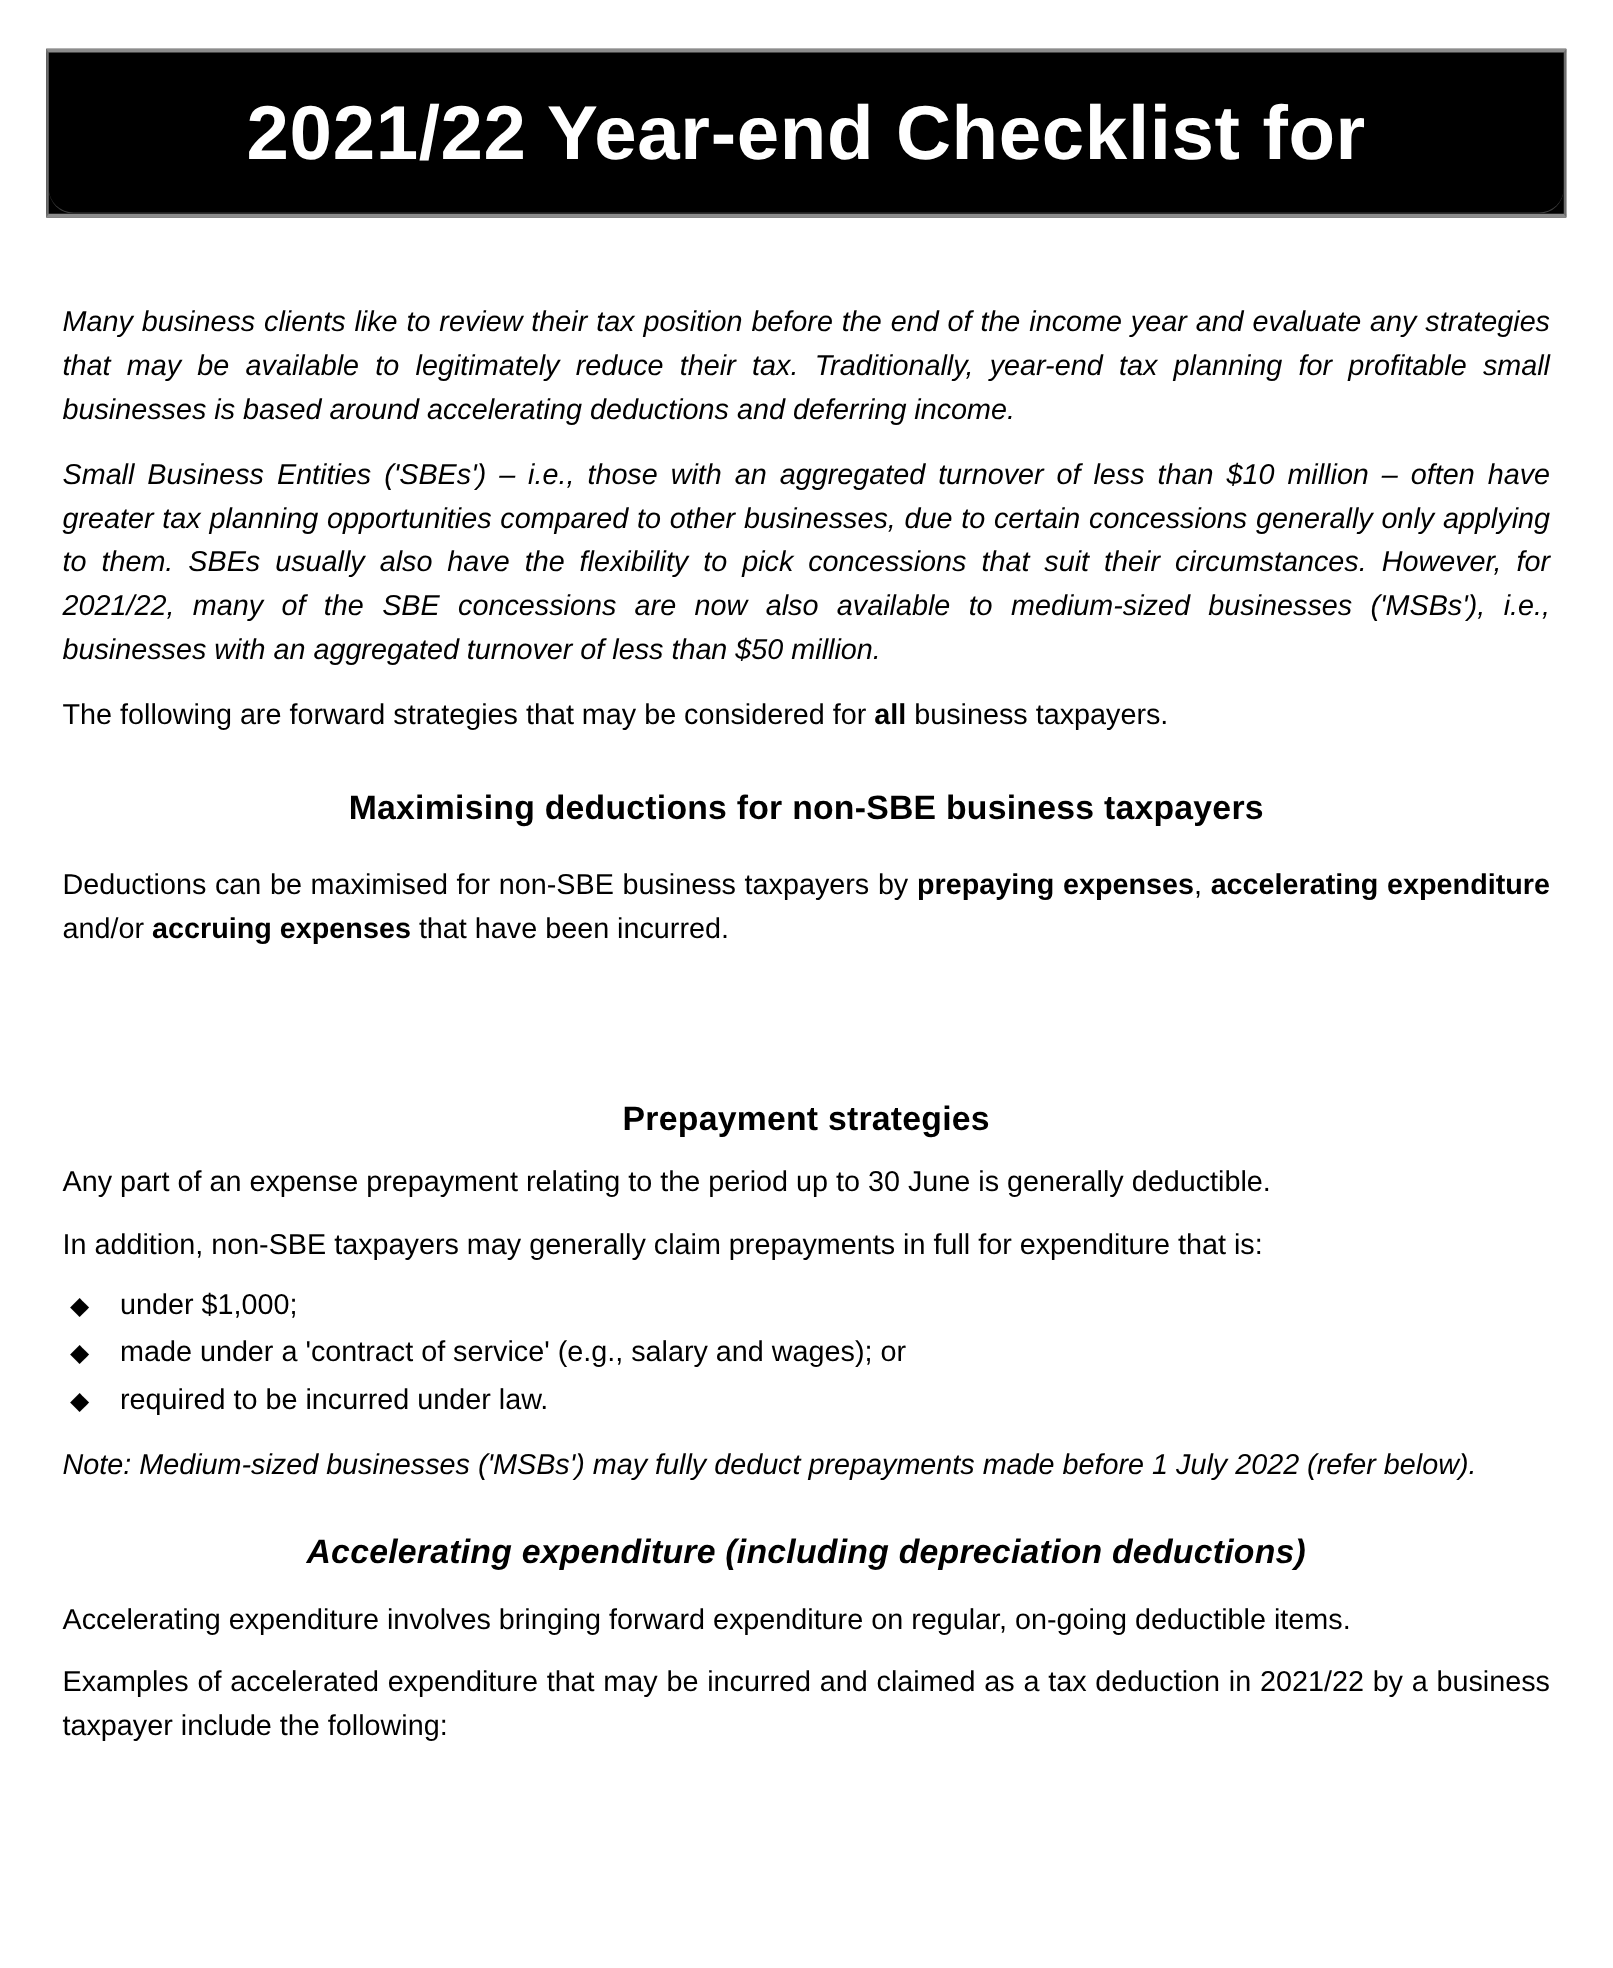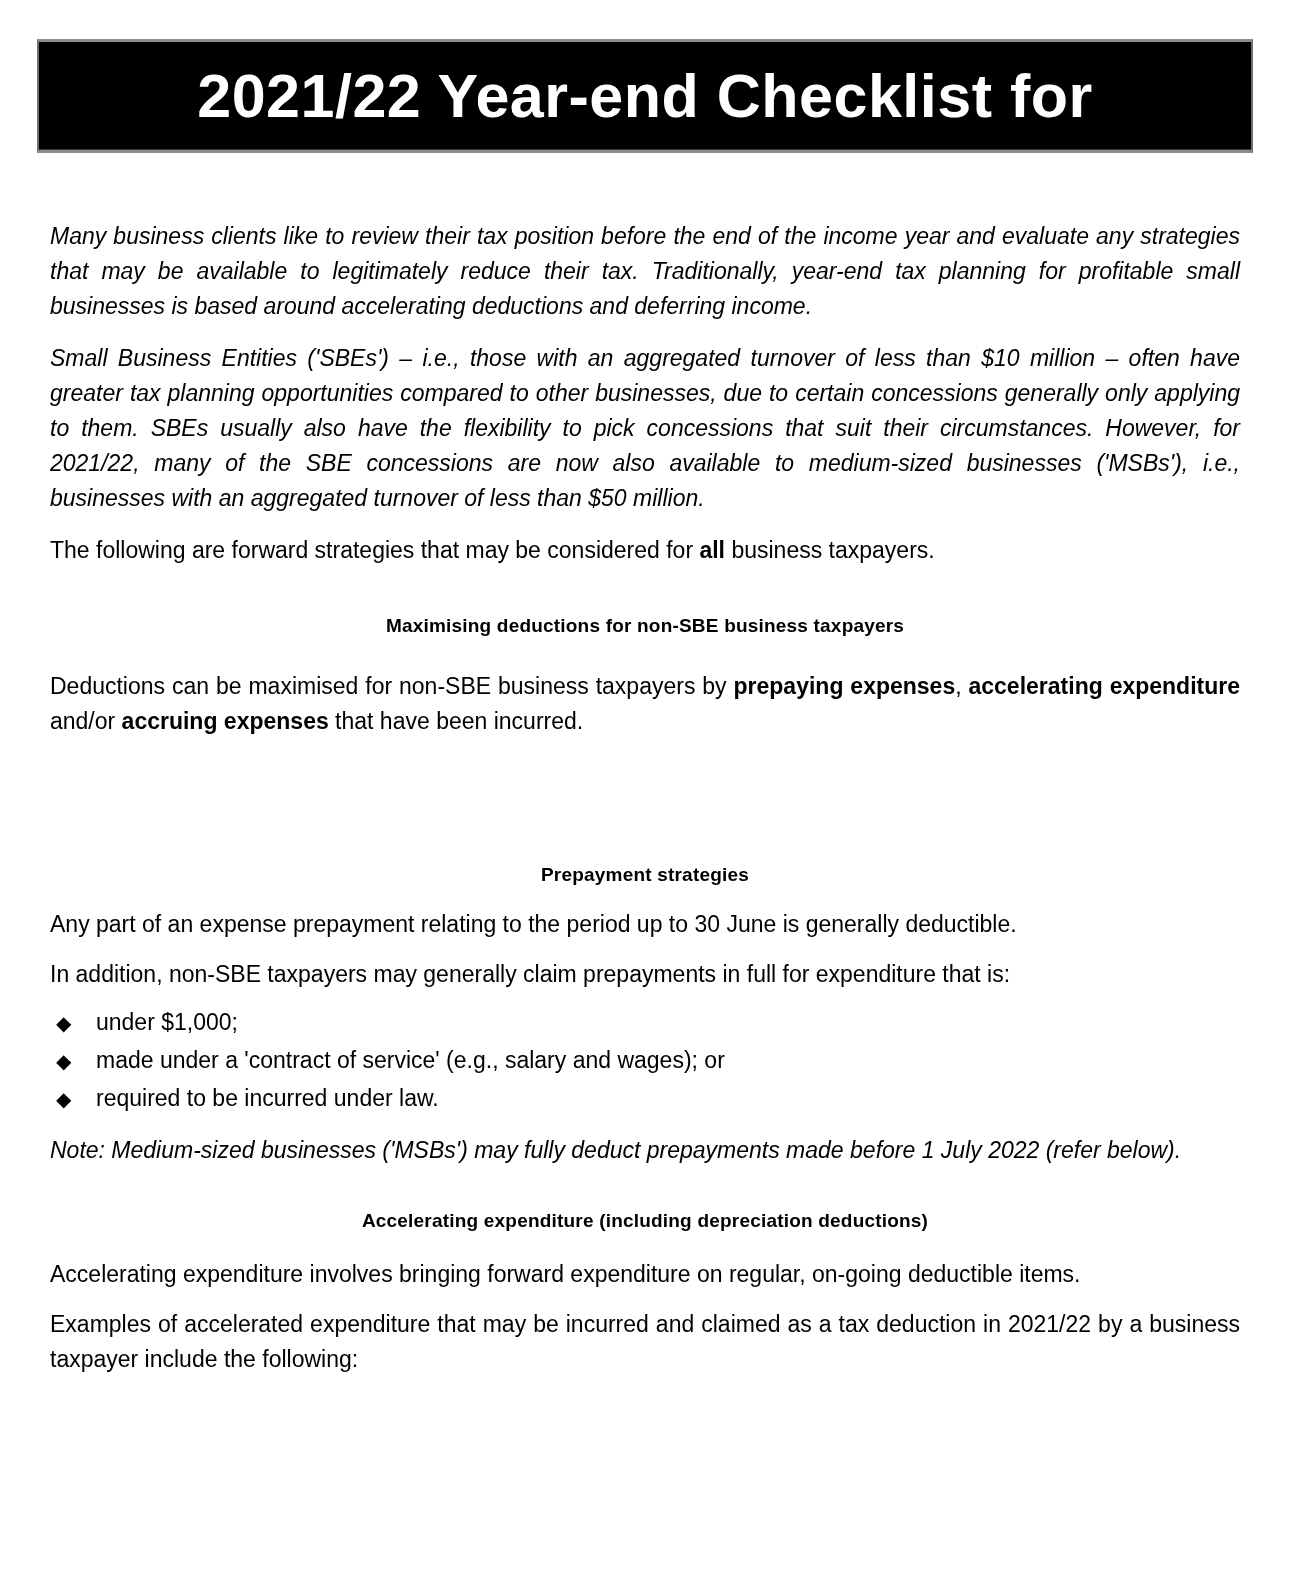--- a/index.html
+++ b/index.html
@@ -18,56 +18,57 @@
   
   .title-box {
     margin: 0 -13px 66px -13px;
     background: #000000;
     border-top: 3px solid #8c8c8c;
     border-bottom: 3px solid #8c8c8c;
     border-left: 2px solid #6e6e6e;
     border-right: 2px solid #6e6e6e;
   }
   .title-row {
-    height: 108px;
+    height: 129px;
     display: flex;
     align-items: center;
     justify-content: center;
     color: #ffffff;
     font-size: 61px;
     font-weight: bold;
     letter-spacing: 0.5px;
     white-space: nowrap;
+    border-radius: 20px;
   }
   .title-row.first { border-bottom: 1px solid #3c3c3c; }
   
   p {
     margin: 15px 0 17px 0;
     font-size: 23px;
     line-height: 35px;
   }
   .justify { text-align: justify; }
   .italic  { font-style: italic; }
   strong   { font-weight: bold; }
   .mb-tight { margin-bottom: 6px; }
   .mb-close { margin-bottom: 12px; }
   .mb-mid   { margin-bottom: 15px; }
   .mb-small { margin-bottom: 7px; }
   .mb-none  { margin-bottom: 0; }
   
   h2 {
-    font-size: 19px;
+    font-size: 27px;
     line-height: 35px;
     font-weight: bold;
     text-align: center;
     letter-spacing: 0.2px;
   }
   h2.h-max    { margin: 40px 0 26px 0; }
   h2.h-prepay { margin: 118px 0 14px 0; }
-  h2.h-accel  { margin: 35px 0 19px 0; }
+  h2.h-accel  { margin: 35px 0 19px 0; font-style: italic; }
   
   ul.bullets {
     list-style: none;
     margin: 0;
     padding: 0 0 0 6px;
   }
   ul.bullets li {
     display: flex;
     align-items: baseline;
     font-size: 23px;

